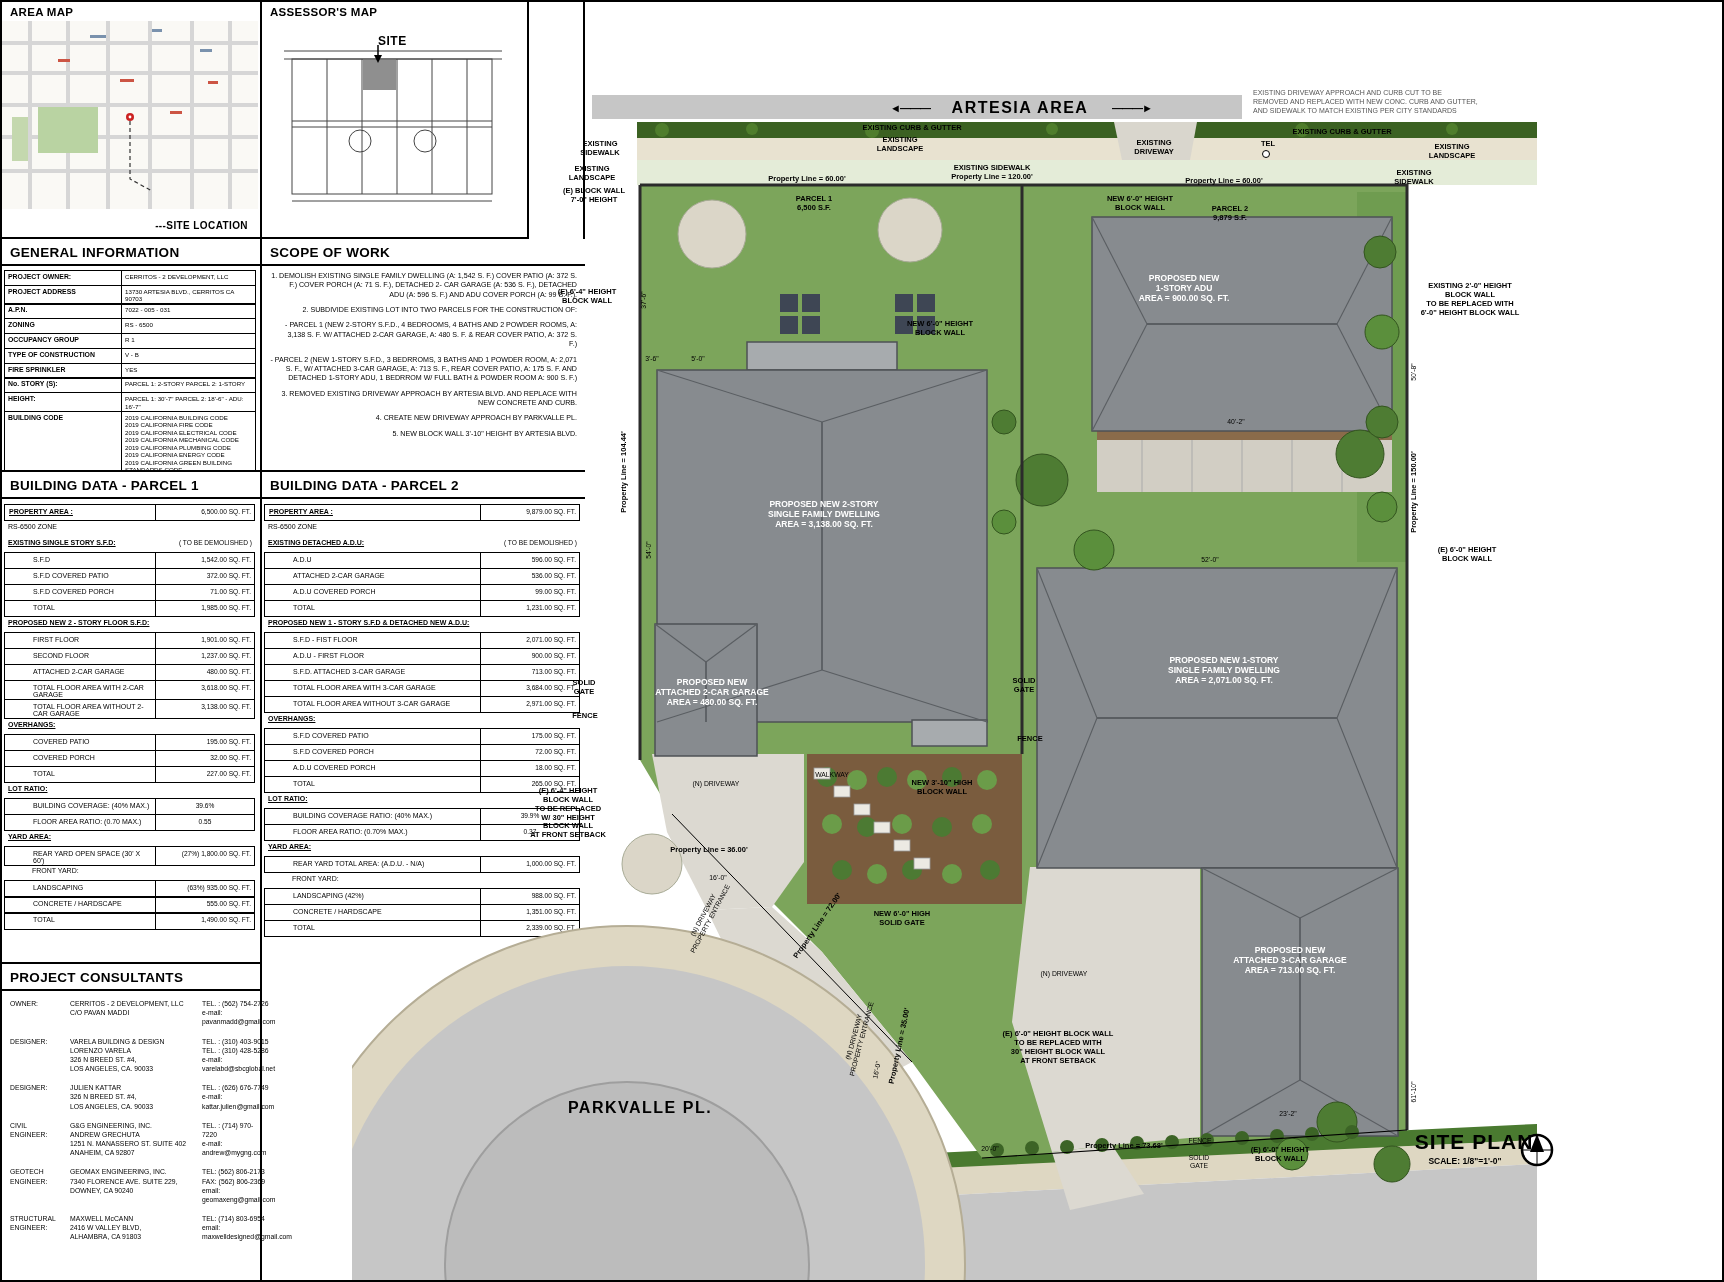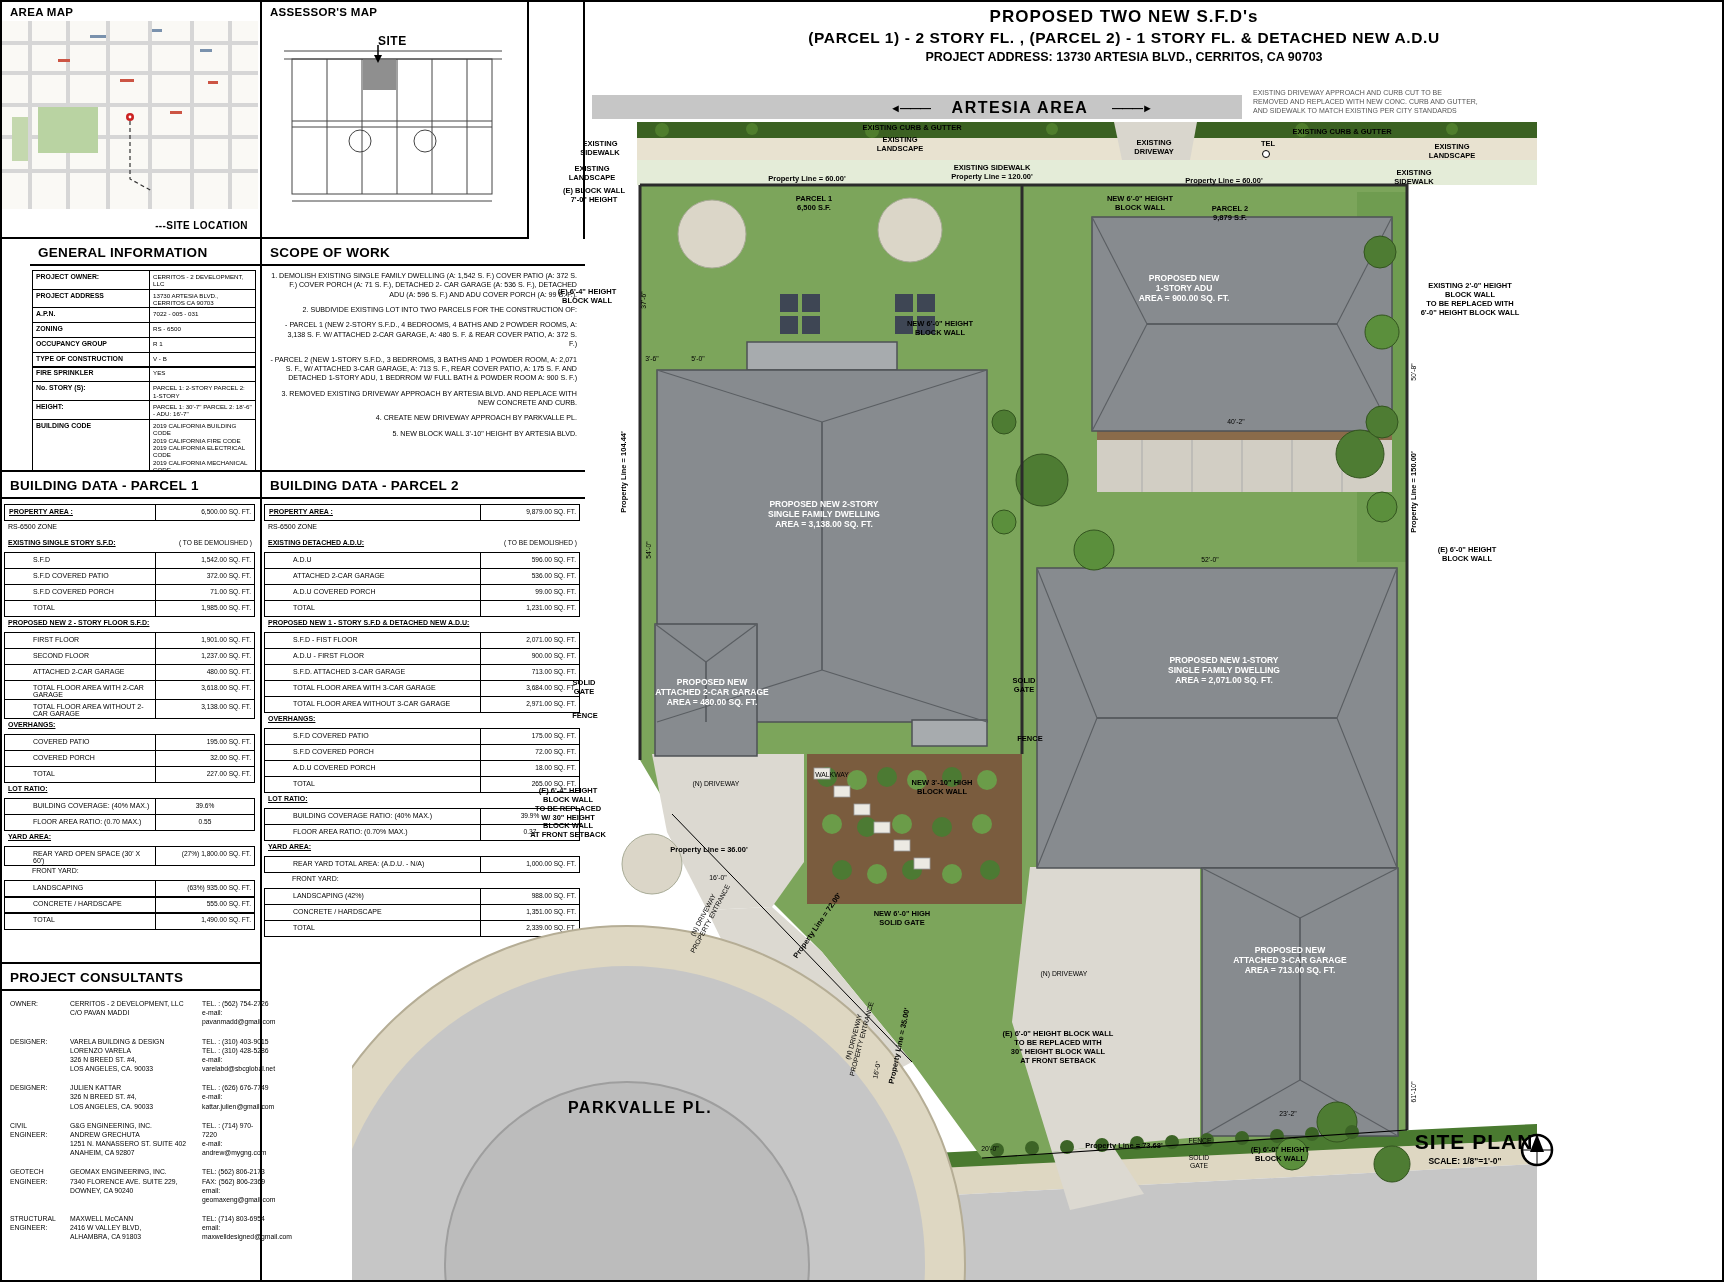--- a/index.html
+++ b/index.html
@@ -3,21 +3,21 @@
 <meta charset="utf-8">
 <style>
   html,body{margin:0;padding:0;background:#888;}
   #sheet{position:relative;width:1724px;height:1282px;background:#fff;border:2px solid #000;
          font-family:"Liberation Sans",sans-serif;color:#000;overflow:hidden;box-sizing:border-box;}
   
   #left-panel{position:absolute;left:0;top:0;width:583px;height:1282px;border-right:2.5px solid #000;box-sizing:border-box;}
   .sec{position:absolute;box-sizing:border-box;background:#fff;}
   #sec-area{left:0;top:0;width:260px;height:237px;border-right:2px solid #000;border-bottom:2px solid #000;}
   #sec-assessor{left:260px;top:0;width:267px;height:237px;border-right:2px solid #000;border-bottom:2px solid #000;}
-  #sec-geninfo{left:0;top:237px;width:260px;height:233px;border-right:2px solid #000;border-bottom:2px solid #000;padding-left:28px;}
+  #sec-geninfo{left:0;top:237px;width:260px;height:233px;border-right:2px solid #000;border-bottom:2px solid #000;}
   #sec-scope{left:260px;top:237px;width:323px;height:233px;border-bottom:2px solid #000;}
   #sec-p1{left:0;top:470px;width:260px;height:492px;border-right:2px solid #000;border-bottom:2.5px solid #000;}
   #sec-p2{left:260px;top:470px;width:323px;height:492px;}
   #sec-consult{left:0;top:962px;width:260px;height:320px;border-right:2px solid #000;}
   .map-h{font-size:11.5px;font-weight:bold;padding:4px 8px 3px;letter-spacing:.3px;}
   .sec-h{font-size:13.5px;font-weight:bold;padding:6px 8px 4px;border-bottom:2px solid #000;letter-spacing:.3px;}
   
   .gi-table{padding:5px 4px 0 2px;}
   .gi-row{display:flex;border:1.2px solid #000;margin-top:-1.2px;min-height:14px;align-items:stretch;}
   .gi-l{width:110px;padding:2px 3px 1px;font-size:6.9px;font-weight:bold;border-right:1.2px solid #000;}
@@ -640,25 +640,20 @@
       <circle cx="914" cy="152" r="3.5" fill="#fff" stroke="#000" stroke-width="1"></circle>
 
       <g>
         <circle cx="1185" cy="1148" r="15" fill="#fff" stroke="#000" stroke-width="2.5"></circle>
         <line x1="1185" y1="1133" x2="1185" y2="1163" stroke="#000" stroke-width="1"></line>
         <line x1="1170" y1="1148" x2="1200" y2="1148" stroke="#000" stroke-width="1"></line>
         <polygon points="1185,1132 1178,1150 1192,1150" fill="#000"></polygon>
       </g>
     </svg>
 
-    <div id="plan-title">
-      <div class="t1">PROPOSED TWO NEW S.F.D's</div>
-      <div class="t2">(PARCEL 1) - 2 STORY FL. , (PARCEL 2) - 1 STORY FL. &amp; DETACHED NEW A.D.U</div>
-      <div class="t3">PROJECT ADDRESS: 13730 ARTESIA BLVD., CERRITOS, CA 90703</div>
-    </div>
 
     <div id="plan-labels">
       <div class="pl note" style="left: 1035px; top: 100px;">EXISTING  DRIVEWAY  APPROACH  AND  CURB  CUT  TO  BE
 REMOVED AND REPLACED WITH NEW CONC. CURB AND GUTTER,
 AND SIDEWALK TO MATCH EXISTING PER CITY STANDARDS</div>
         <div class="pl arr" style="left: 558px; top: 106px;">◄———</div>
         <div class="pl big" style="left: 668px; top: 106px;">ARTESIA  AREA</div>
         <div class="pl arr" style="left: 780px; top: 106px;">———►</div>
         <div class="pl" style="left: 560px; top: 126px;">EXISTING CURB &amp; GUTTER</div>
         <div class="pl" style="left: 990px; top: 130px;">EXISTING CURB &amp; GUTTER</div>

